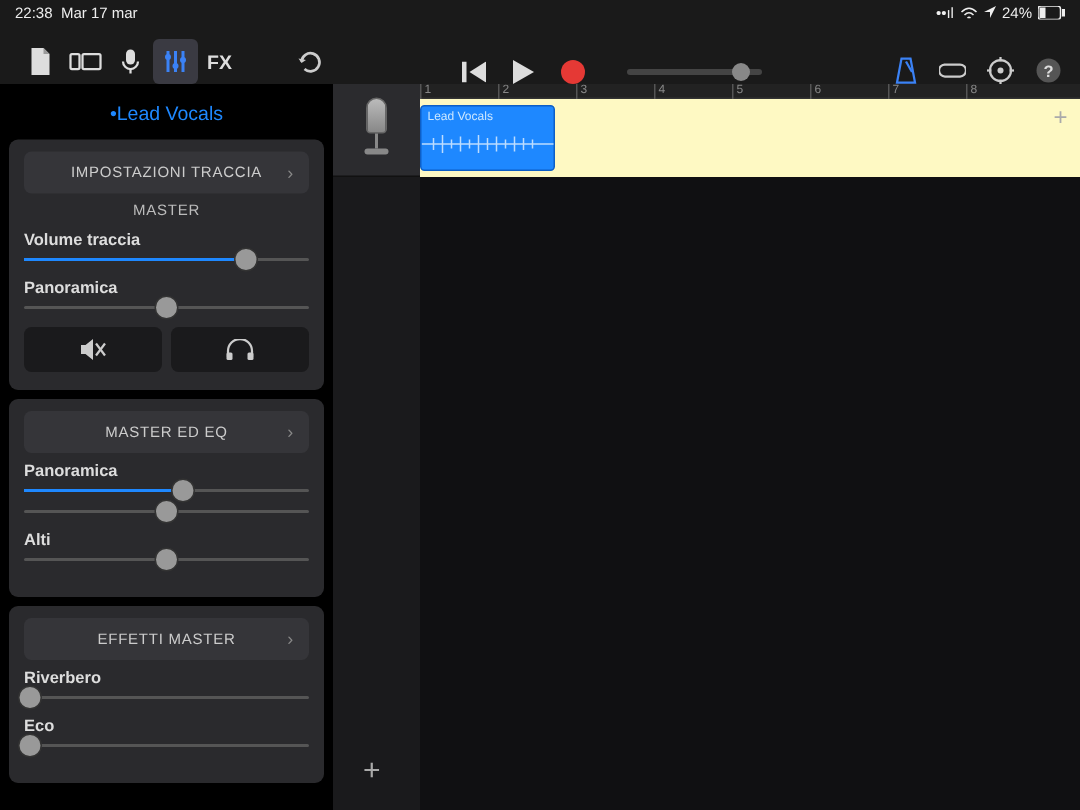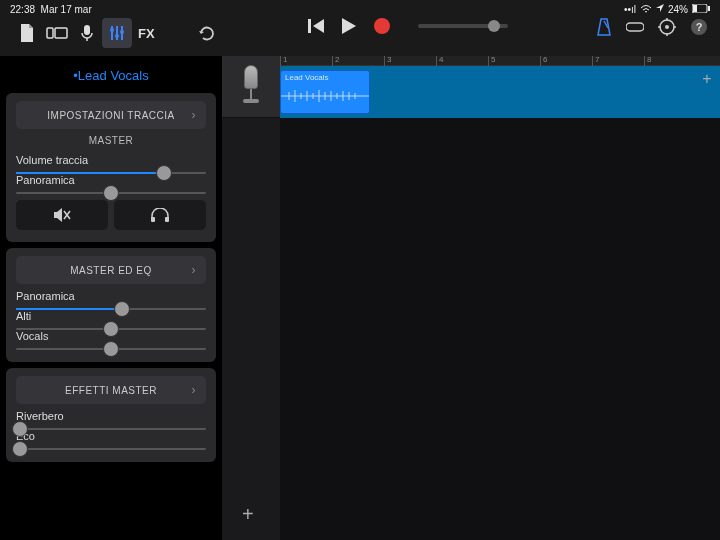--- a/index.html
+++ b/index.html
@@ -1,57 +1,57 @@
 <!DOCTYPE html>
 <html><head>
 <meta charset="utf-8">
 <style>
 * { margin: 0; padding: 0; box-sizing: border-box; font-family: -apple-system, Helvetica, Arial, sans-serif; }
 body { width: 720px; height: 540px; background: #1a1a1a; color: #ccc; overflow: hidden; position: relative; }
 .statusbar { height: 18px; display: flex; justify-content: space-between; align-items: center; padding: 0 10px; font-size: 10px; color: #eee; }
 .statusbar .right { display: flex; gap: 4px; }
-.toolbar { height: 38px; display: flex; align-items: flex-start; padding: 0 12px; gap: 0; }
+.toolbar { height: 38px; display: flex; align-items: flex-end; padding: 0 12px; gap: 0; }
 .toolbar .tool { width: 30px; height: 30px; display: flex; align-items: center; justify-content: center; color: #ddd; border-radius: 4px; }
 .toolbar .tool.active { background: #3a3a42; }
 .toolbar .tool.fx { font-weight: 700; font-size: 13px; color: #ddd; width: auto; padding: 0 6px; }
 .toolbar .gap { flex: 0 0 30px; }
 .toolbar .center { flex: 1; display: flex; align-items: center; justify-content: center; gap: 18px; }
 .toolbar .rec { width: 16px; height: 16px; border-radius: 50%; background: #e53935; }
 .toolbar .playhead-track { width: 90px; height: 4px; background: #444; border-radius: 2px; position: relative; margin-left: 10px; }
 .toolbar .playhead-knob { width: 12px; height: 12px; background: #888; border-radius: 50%; position: absolute; top: -4px; left: 70px; }
 .toolbar .right { display: flex; align-items: center; gap: 14px; }
 .toolbar .metronome { color: #3b82f6; }
 .mainrow { display: flex; height: calc(100% - 56px); }
 
 .sidebar { width: 222px; background: #000000; padding: 4px 6px 10px 6px; overflow-y: auto; scrollbar-width: none; }
 .sidebar::-webkit-scrollbar { display: none; }
 .trackname { text-align: center; padding: 8px 0 10px; font-size: 13px; color: #1e88ff; }
 .section { background: #2a2a2d; border-radius: 6px; margin-bottom: 6px; padding: 8px 10px 12px; }
 .section-bar { background: #353539; height: 28px; display: flex; align-items: center; justify-content: center; font-size: 10px; color: #ccc; letter-spacing: 0.5px; border-radius: 5px; margin-bottom: 6px; position: relative; }
 .section-bar .chev { position: absolute; right: 10px; color: #888; font-size: 12px; }
 .subhead { text-align: center; font-size: 10px; color: #bbb; letter-spacing: 0.5px; margin: 2px 0 8px; }
-.ctl { margin-bottom: 0; }
+.ctl { margin-bottom: 12px; font-weight: bold; }
 .ctl-label { font-size: 11px; color: #ddd; margin-bottom: 6px; }
 .slider-track { height: 2px; background: #555; position: relative; border-radius: 1px; }
 .slider-track .fill { position: absolute; top: 0; left: 0; height: 2px; background: #1e88ff; }
 .slider-knob { position: absolute; top: -7px; width: 16px; height: 16px; background: #999; border-radius: 50%; border: 1px solid #333; transform: translateX(-50%); }
 .btn-row { display: flex; gap: 6px; margin-top: 6px; }
 .btn-row .btn { flex: 1; height: 30px; background: #1a1a1c; border-radius: 5px; display: flex; align-items: center; justify-content: center; color: #aaa; }
 
 .trackarea { flex: 1; position: relative; background: #101012; }
 .trackheader-col { position: absolute; left: 0; top: 0; width: 58px; height: 100%; background: #1a1a1c; }
 .trackheader { width: 58px; height: 62px; display: flex; align-items: center; justify-content: center; background: #2b2b2e; border-bottom: 1px solid #111; }
 .mic-ico { width: 30px; height: 44px; display: flex; flex-direction: column; align-items: center; }
 .mic-body { width: 14px; height: 24px; background: linear-gradient(#bbb,#888); border-radius: 7px 7px 3px 3px; border:1px solid #666; }
 .mic-stand { width: 2px; height: 10px; background: #888; }
 .mic-base { width: 16px; height: 4px; background: #888; border-radius: 2px; }
 .timeline { position: absolute; left: 58px; right: 0; top: 0; height: 10px; background: #222; border-bottom:1px solid #333; }
 .tickmark { position: absolute; top: 0; width: 1px; height: 10px; background: #555; }
 .ticknum { position: absolute; top: -1px; font-size: 8px; color: #888; }
-.lane { position: absolute; left: 58px; right: 0; top: 10px; height: 52px; background: #0369a1; }
+.lane { position: absolute; left: 58px; right: 0; top: 10px; height: 52px; background: #fef9c3; }
 .clip { position: absolute; top: 4px; height: 44px; background: #1e88ff; border-radius: 3px; border:1px solid #0d5fc7; overflow: hidden; }
 .clip .clip-label { font-size: 8px; color: #cde8ff; padding: 2px 4px; }
 .clip .wave { position: absolute; bottom: 8px; left: 0; right: 0; height: 18px; }
 .addcol { position: absolute; right: 0; top: 10px; width: 26px; height: 26px; display: flex; align-items: center; justify-content: center; color: #aaa; font-size: 16px; }
 .addtrack { position: absolute; left: 20px; bottom: 14px; color: #aaa; font-size: 20px; }
 svg { display: block; }
 </style>
 </head>
 <body>
 
@@ -215,27 +215,26 @@
         <span class="chev">›</span>
       </div>
       <div class="ctl">
         <div class="ctl-label">Panoramica</div>
         <div class="slider-track">
             <div class="fill" style="width:56%"></div>
             <div class="slider-knob" style="left:56%"></div>
           </div>
       </div>
       <div class="ctl">
+        <div class="slider-track">
+            <div class="slider-knob" style="left:50%"></div>
+          </div>
+      </div>
+      <div class="ctl">
         <div class="ctl-label">Alti</div>
-        <div class="slider-track">
-            <div class="slider-knob" style="left:50%"></div>
-          </div>
-      </div>
-      <div class="ctl">
-        <div class="ctl-label">Vocals</div>
         <div class="slider-track">
             <div class="slider-knob" style="left:50%"></div>
           </div>
       </div>
     </div>
 
     <div class="section">
       <div class="section-bar">
         <span>EFFETTI MASTER</span>
         <span class="chev">›</span>

